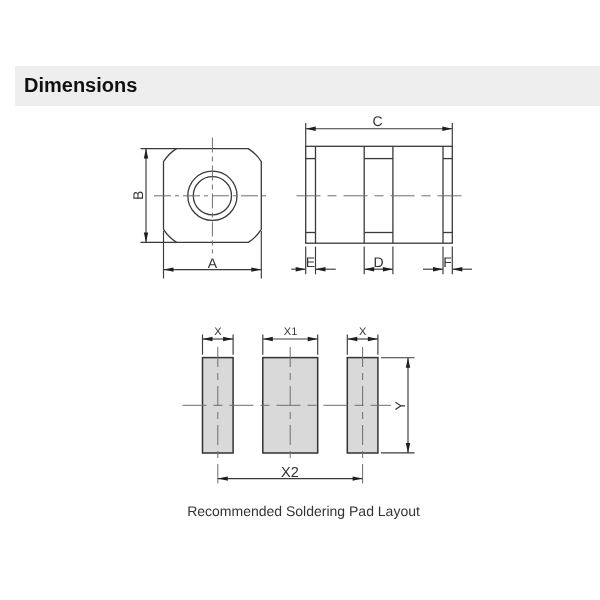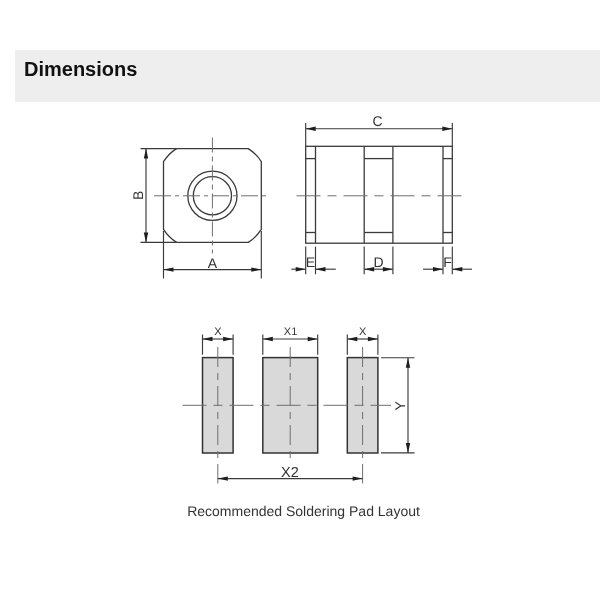--- a/index.html
+++ b/index.html
@@ -1,17 +1,17 @@
 <!DOCTYPE html>
 <html><head>
 <meta charset="utf-8">
 <style>
 html,body{margin:0;padding:0;background:#ffffff;}
 body{width:600px;height:600px;position:relative;font-family:"Liberation Sans",sans-serif;-webkit-font-smoothing:antialiased;}
-.hdr{position:absolute;left:15px;top:50px;width:585px;height:52px;background:#eeeeee;}
+.hdr{position:absolute;left:15px;top:66px;width:585px;height:40px;background:#eeeeee;}
 .hdr span{position:absolute;left:9px;top:8px;font-size:20px;font-weight:bold;color:#111;}
 </style>
 </head>
 <body>
 <div class="hdr">
     <span>Dimensions</span>
   </div>
 <svg width="600" height="600" viewBox="0 0 600 600" style="position:absolute;left:0;top:0;" fill="none" stroke-linecap="butt">
 <g stroke="#3a3a3a" stroke-width="1.3">
 

